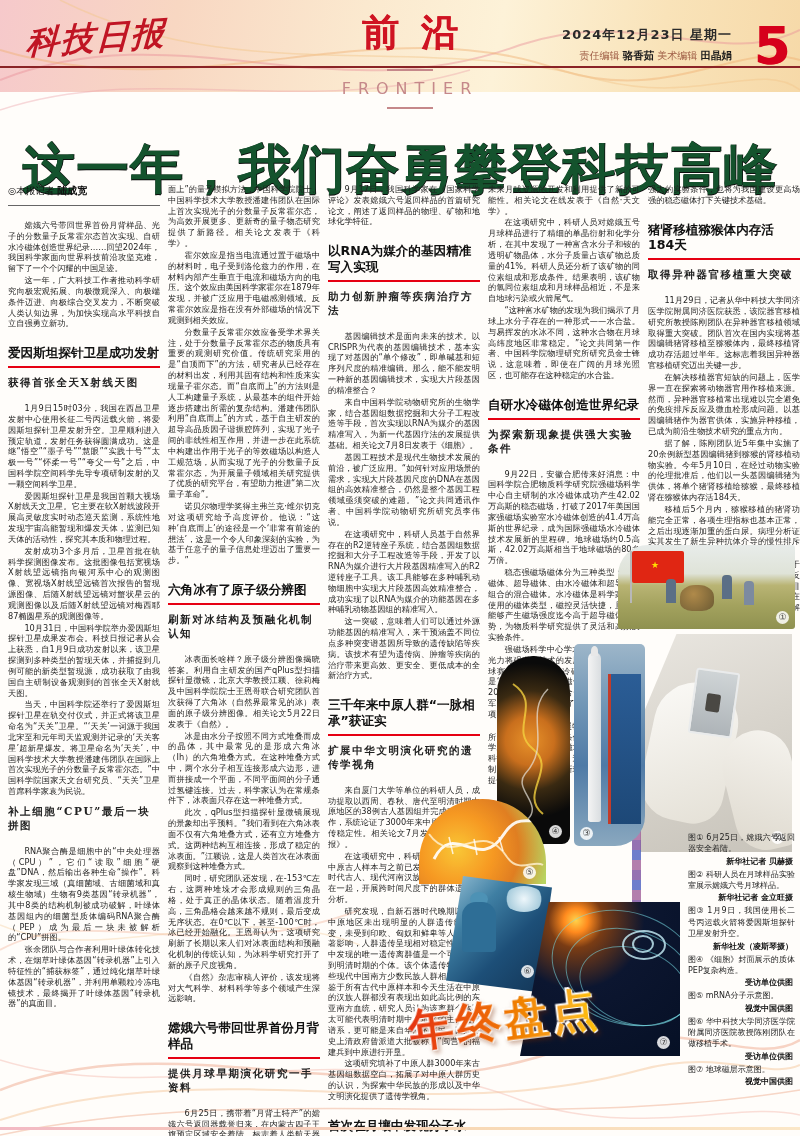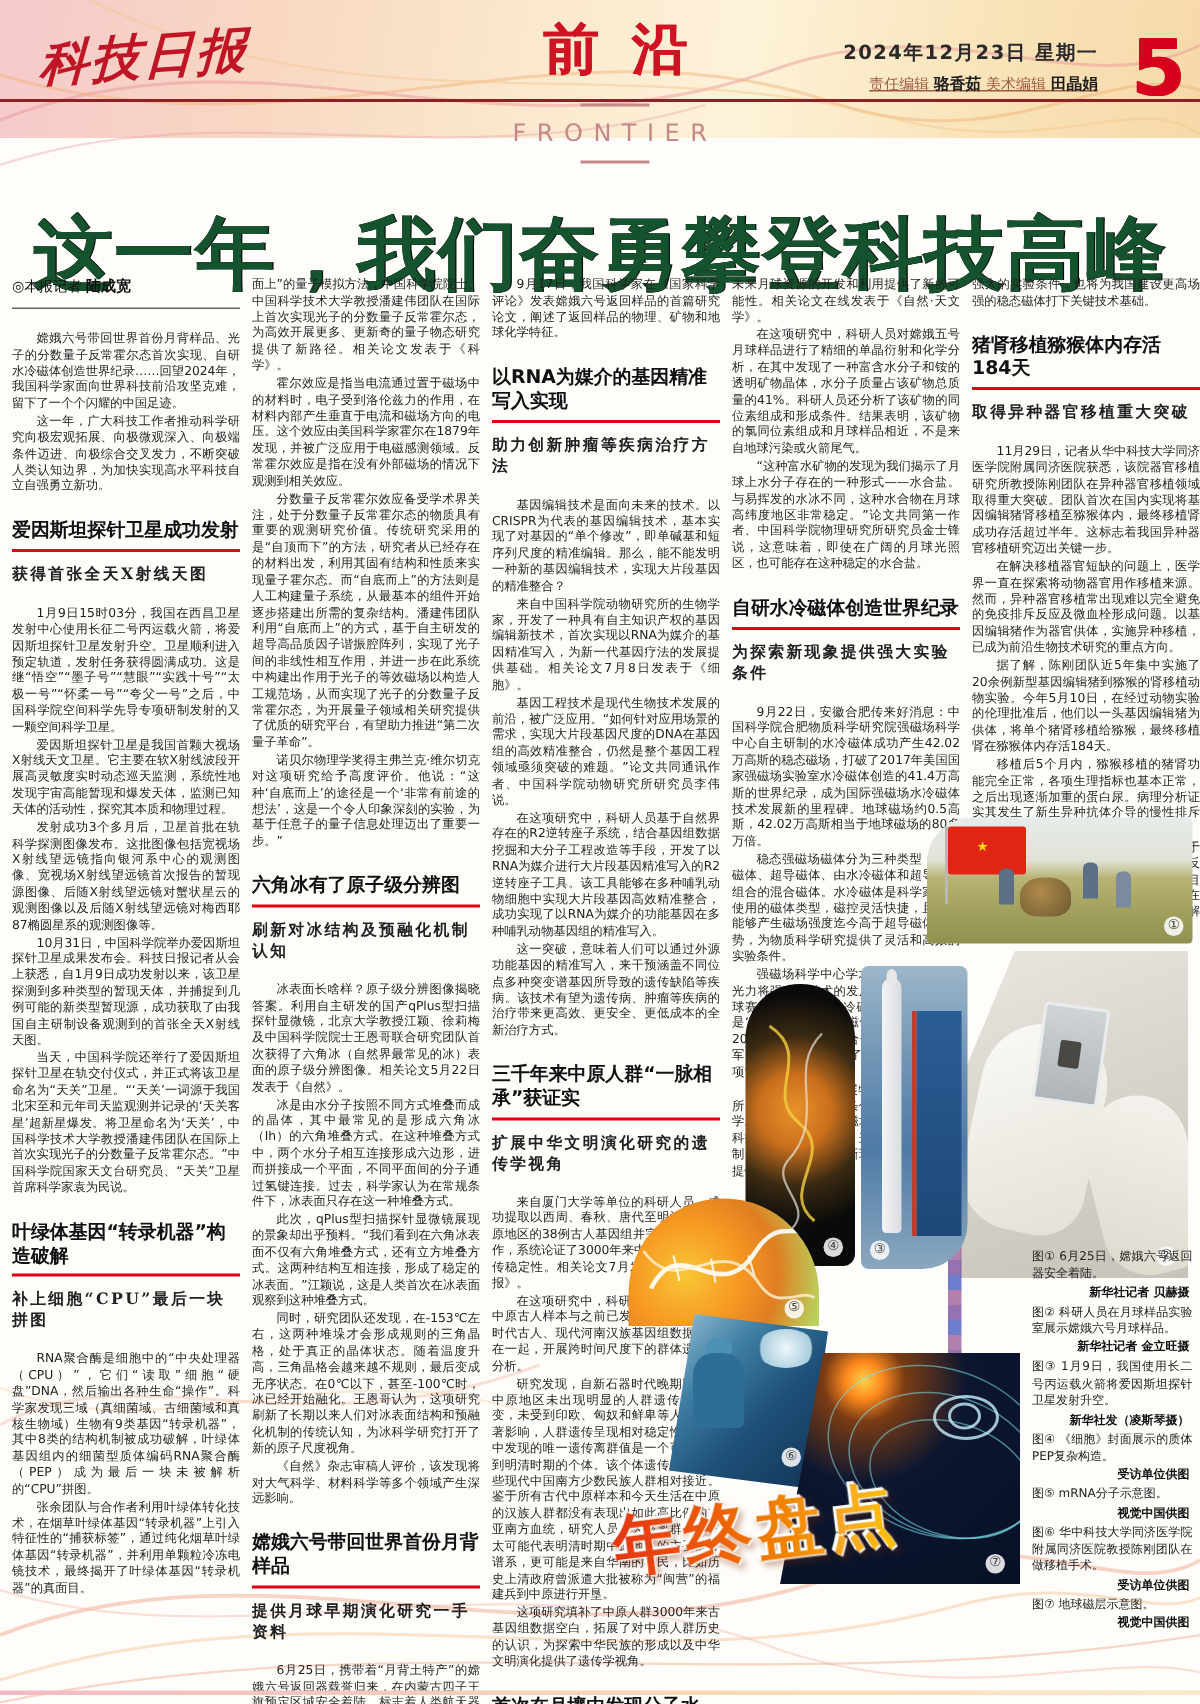--- a/index.html
+++ b/index.html
@@ -13,21 +13,21 @@
   .header-rule{position:absolute;left:0;top:66px;width:800px;height:2px;background:#8a2326;}
   .masthead{position:absolute;left:26px;top:16px;font-family:"DejaVu Serif",serif;font-style:italic;
     font-weight:bold;font-size:33px;color:#c01524;transform:rotate(-4deg) skewX(-6deg);letter-spacing:2px;}
   .section-block{position:absolute;left:330px;top:8px;width:160px;text-align:center;}
   .section-title{font-size:37px;font-weight:900;color:#cf1322;letter-spacing:22px;margin-left:22px;
     text-shadow:.6px 0 #cf1322;}
   .section-sub{margin-top:2px;font-size:16px;font-weight:normal;color:#c5888a;letter-spacing:7px;}
   .section-sub-line{display:inline-block;width:46px;height:2px;background:#c5888a;vertical-align:middle;margin:0 6px 2px 6px;}
   .dateblock{position:absolute;right:68px;top:26px;text-align:right;margin-left:33px;}
   .date-line{font-size:13px;font-weight:bold;color:#2a2a2a;letter-spacing:1px;}
-  .editor-line{margin-top:5px;font-size:10px;color:#9d5b43;text-decoration:underline;}
+  .editor-line{margin-top:5px;font-size:10px;color:#9d5b43;}
   .editor-line b{color:#1c1c1c;font-size:10.5px;}
   .page-num{position:absolute;right:10px;top:16px;font-size:52px;font-weight:900;color:#d6001c;
     font-family:"DejaVu Sans",sans-serif;text-shadow:1px 0 #d6001c;}
 
   
   .main-title{position:absolute;left:0;top:98px;width:800px;text-align:center;font-size:53px;
     font-weight:900;color:#14532d;letter-spacing:1px;text-shadow:.8px 0 #0d0d0d,0 .5px #0d0d0d;}
 
   
   .cols{position:absolute;left:8px;top:184px;width:792px;display:flex;gap:8px;z-index:2;}
@@ -142,21 +142,20 @@
         <div class="byline">◎本报记者 <b>陆成宽</b></div>
         <p class="body-p">嫦娥六号带回世界首份月背样品、光子的分数量子反常霍尔态首次实现、自研水冷磁体创造世界纪录……回望2024年，我国科学家面向世界科技前沿攻坚克难，留下了一个个闪耀的中国足迹。</p>
         <p class="body-p">这一年，广大科技工作者推动科学研究向极宏观拓展、向极微观深入、向极端条件迈进、向极综合交叉发力，不断突破人类认知边界，为加快实现高水平科技自立自强勇立新功。</p>
         <h2 class="art-h">爱因斯坦探针卫星成功发射</h2>
         <div class="art-sub">获得首张全天X射线天图</div>
         <p class="body-p">1月9日15时03分，我国在西昌卫星发射中心使用长征二号丙运载火箭，将爱因斯坦探针卫星发射升空。卫星顺利进入预定轨道，发射任务获得圆满成功。这是继“悟空”“墨子号”“慧眼”“实践十号”“太极一号”“怀柔一号”“夸父一号”之后，中国科学院空间科学先导专项研制发射的又一颗空间科学卫星。</p>
         <p class="body-p">爱因斯坦探针卫星是我国首颗大视场X射线天文卫星。它主要在软X射线波段开展高灵敏度实时动态巡天监测，系统性地发现宇宙高能暂现和爆发天体，监测已知天体的活动性，探究其本质和物理过程。</p>
         <p class="body-p">发射成功3个多月后，卫星首批在轨科学探测图像发布。这批图像包括宽视场X射线望远镜指向银河系中心的观测图像、宽视场X射线望远镜首次报告的暂现源图像、后随X射线望远镜对蟹状星云的观测图像以及后随X射线望远镜对梅西耶87椭圆星系的观测图像等。</p>
         <p class="body-p">10月31日，中国科学院举办爱因斯坦探针卫星成果发布会。科技日报记者从会上获悉，自1月9日成功发射以来，该卫星探测到多种类型的暂现天体，并捕捉到几例可能的新类型暂现源，成功获取了由我国自主研制设备观测到的首张全天X射线天图。</p>
         <p class="body-p">当天，中国科学院还举行了爱因斯坦探针卫星在轨交付仪式，并正式将该卫星命名为“天关”卫星。“‘天关’一词源于我国北宋至和元年司天监观测并记录的‘天关客星’超新星爆发。将卫星命名为‘天关’，中国科学技术大学教授潘建伟团队在国际上首次实现光子的分数量子反常霍尔态。”中国科学院国家天文台研究员、“天关”卫星首席科学家袁为民说。</p>
-        <h2 class="art-h">叶绿体基因“转录机器”构造破解</h2>
         <div class="art-sub">补上细胞“CPU”最后一块拼图</div>
         <p class="body-p">RNA聚合酶是细胞中的“中央处理器（CPU）”，它们“读取”细胞“硬盘”DNA，然后输出各种生命“操作”。科学家发现三域（真细菌域、古细菌域和真核生物域）生物有9类基因“转录机器”，其中8类的结构机制被成功破解，叶绿体基因组内的细菌型质体编码RNA聚合酶（PEP）成为最后一块未被解析的“CPU”拼图。</p>
         <p class="body-p">张余团队与合作者利用叶绿体转化技术，在烟草叶绿体基因“转录机器”上引入特征性的“捕获标签”，通过纯化烟草叶绿体基因“转录机器”，并利用单颗粒冷冻电镜技术，最终揭开了叶绿体基因“转录机器”的真面目。</p>
       </div>
     <div class="col">
         <p class="body-p cont">面上”的量子模拟方法，中国科学院院士、中国科学技术大学教授潘建伟团队在国际上首次实现光子的分数量子反常霍尔态，为高效开展更多、更新奇的量子物态研究提供了新路径。相关论文发表于《科学》。</p>
         <p class="body-p">霍尔效应是指当电流通过置于磁场中的材料时，电子受到洛伦兹力的作用，在材料内部产生垂直于电流和磁场方向的电压。这个效应由美国科学家霍尔在1879年发现，并被广泛应用于电磁感测领域。反常霍尔效应是指在没有外部磁场的情况下观测到相关效应。</p>
         <p class="body-p">分数量子反常霍尔效应备受学术界关注，处于分数量子反常霍尔态的物质具有重要的观测研究价值。传统研究采用的是“自顶而下”的方法，研究者从已经存在的材料出发，利用其固有结构和性质来实现量子霍尔态。而“自底而上”的方法则是人工构建量子系统，从最基本的组件开始逐步搭建出所需的复杂结构。潘建伟团队利用“自底而上”的方式，基于自主研发的超导高品质因子谐振腔阵列，实现了光子间的非线性相互作用，并进一步在此系统中构建出作用于光子的等效磁场以构造人工规范场，从而实现了光子的分数量子反常霍尔态，为开展量子领域相关研究提供了优质的研究平台，有望助力推进“第二次量子革命”。</p>
         <p class="body-p">诺贝尔物理学奖得主弗兰克·维尔切克对这项研究给予高度评价。他说：“这种‘自底而上’的途径是一个‘非常有前途的想法’，这是一个令人印象深刻的实验，为基于任意子的量子信息处理迈出了重要一步。”</p>
         <h2 class="art-h">六角冰有了原子级分辨图</h2>
@@ -168,21 +167,21 @@
         <p class="body-p">《自然》杂志审稿人评价，该发现将对大气科学、材料科学等多个领域产生深远影响。</p>
         <h2 class="art-h">嫦娥六号带回世界首份月背样品</h2>
         <div class="art-sub">提供月球早期演化研究一手资料</div>
         <p class="body-p">6月25日，携带着“月背土特产”的嫦娥六号返回器载誉归来，在内蒙古四子王旗预定区域安全着陆，标志着人类航天器首次月背采样返回任务圆满完成。</p>
       </div>
     <div class="col">
         <p class="body-p">9月17日，我国科学家在《国家科学评论》发表嫦娥六号返回样品的首篇研究论文，阐述了返回样品的物理、矿物和地球化学特征。</p>
         <h2 class="art-h">以RNA为媒介的基因精准写入实现</h2>
         <div class="art-sub">助力创新肿瘤等疾病治疗方法</div>
         <p class="body-p">基因编辑技术是面向未来的技术。以CRISPR为代表的基因编辑技术，基本实现了对基因的“单个修改”，即单碱基和短序列尺度的精准编辑。那么，能不能发明一种新的基因编辑技术，实现大片段基因的精准整合？</p>
-        <p class="body-p">来自中国科学院动物研究所的生物学家，开发了一种具有自主知识产权的基因编辑新技术，首次实现以RNA为媒介的基因精准写入，为新一代基因疗法的发展提供基础。相关论文7月8日发表于《细胞》。</p>
+        <p class="body-p">来自中国科学院动物研究所的生物学家，结合基因组数据挖掘和大分子工程改造等手段，首次实现以RNA为媒介的基因精准写入，为新一代基因疗法的发展提供基础。相关论文7月8日发表于《细胞》。</p>
         <p class="body-p">基因工程技术是现代生物技术发展的前沿，被广泛应用。“如何针对应用场景的需求，实现大片段基因尺度的DNA在基因组的高效精准整合，仍然是整个基因工程领域亟须突破的难题。”论文共同通讯作者、中国科学院动物研究所研究员李伟说。</p>
         <p class="body-p">在这项研究中，科研人员基于自然界存在的R2逆转座子系统，结合基因组数据挖掘和大分子工程改造等手段，开发了以RNA为媒介进行大片段基因精准写入的R2逆转座子工具。该工具能够在多种哺乳动物细胞中实现大片段基因高效精准整合，成功实现了以RNA为媒介的功能基因在多种哺乳动物基因组的精准写入。</p>
         <p class="body-p">这一突破，意味着人们可以通过外源功能基因的精准写入，来干预涵盖不同位点多种突变谱基因所导致的遗传缺陷等疾病。该技术有望为遗传病、肿瘤等疾病的治疗带来更高效、更安全、更低成本的全新治疗方式。</p>
         <h2 class="art-h">三千年来中原人群“一脉相承”获证实</h2>
         <div class="art-sub">扩展中华文明演化研究的遗传学视角</div>
         <p class="body-p">来自厦门大学等单位的科研人员，成功提取以西周、春秋、唐代至明清时期中原地区的38例古人基因组并完成了测序工作，系统论证了3000年来中原地区人群遗传稳定性。相关论文7月发表于《科学通报》。</p>
         <p class="body-p">在这项研究中，科研人员将新测序的中原古人样本与之前已发表的中原新石器时代古人、现代河南汉族基因组数据合并在一起，开展跨时间尺度下的群体遗传学分析。</p>
         <p class="body-p">研究发现，自新石器时代晚期以来，中原地区未出现明显的人群遗传结构改变，未受到印欧、匈奴和鲜卑等人群的显著影响，人群遗传呈现相对稳定性。研究中发现的唯一遗传离群值是一个可以追溯到明清时期的个体。该个体遗传特征与一些现代中国南方少数民族人群相对接近。鉴于所有古代中原样本和今天生活在中原的汉族人群都没有表现出如此高比例的东亚南方血统，研究人员认为该离群个体不太可能代表明清时期中原地区的主要遗传谱系，更可能是来自华南的移民，比如历史上清政府曾派遣大批被称为“闽营”的福建兵到中原进行开垦。</p>
         <p class="body-p">这项研究填补了中原人群3000年来古基因组数据空白，拓展了对中原人群历史的认识，为探索中华民族的形成以及中华文明演化提供了遗传学视角。</p>
         <h2 class="art-h">首次在月壤中发现分子水</h2>

